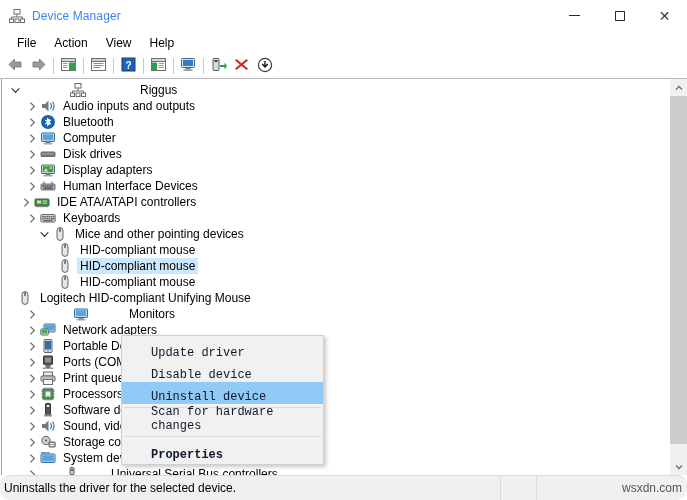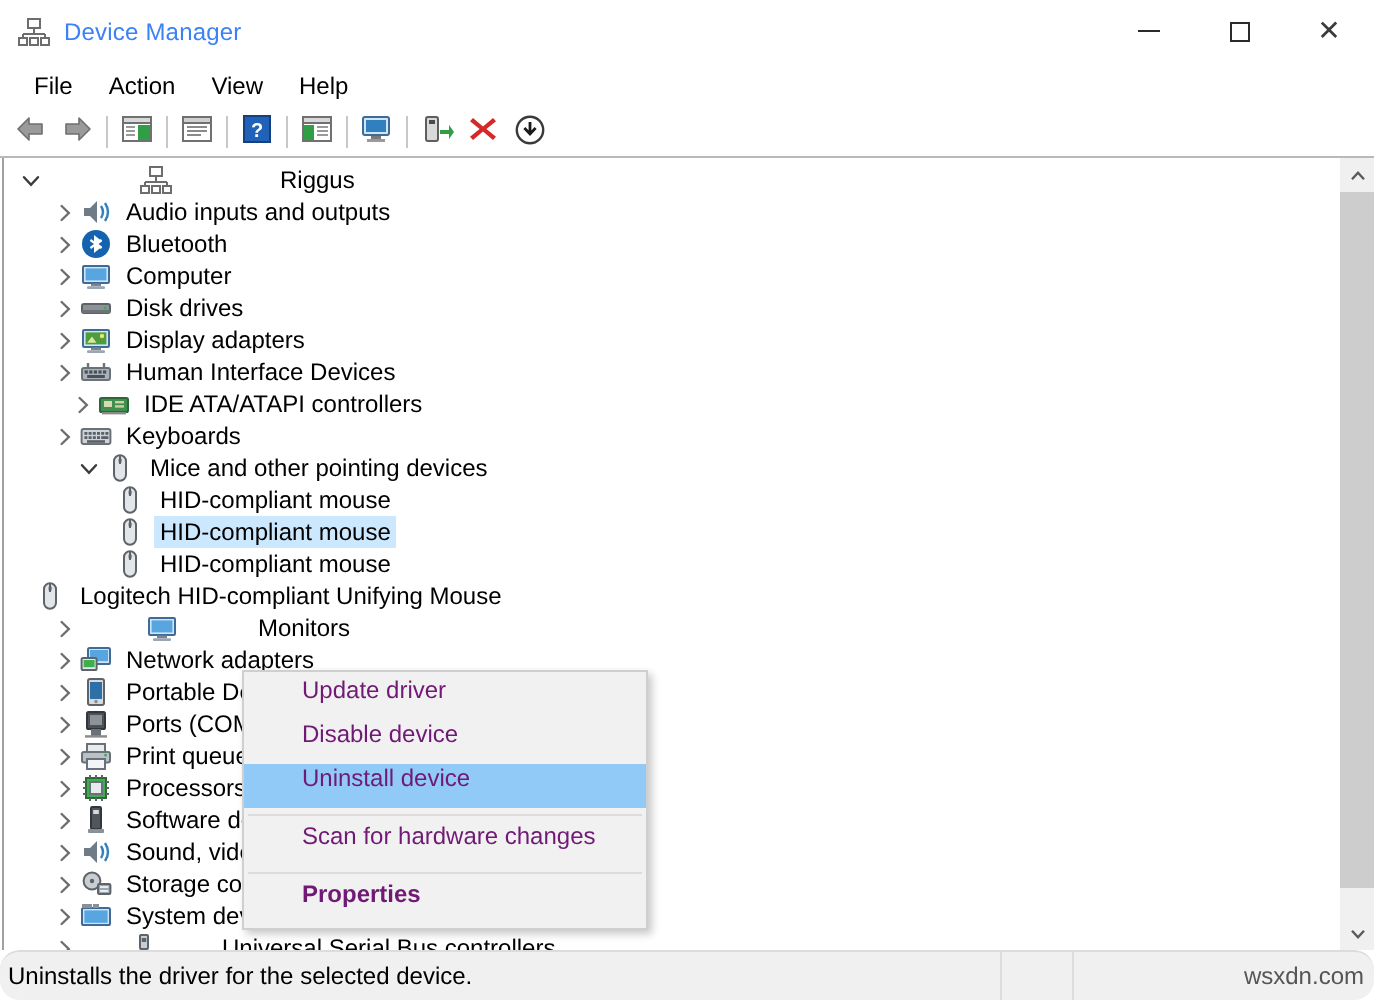--- a/index.html
+++ b/index.html
@@ -248,25 +248,26 @@
     background: #f1f1f1;
     border: 1px solid #cfcfcf;
     box-shadow: 2px 2px 4px rgba(0,0,0,0.22);
     padding: 2px 0 2px 0;
     box-sizing: border-box;
     z-index: 50;
   }
   .ctx-item {
     height: 22px;
     display: flex;
-    align-items: flex-start;
+    align-items: flex-end;
     padding-left: 29px;
     font-size: 12px;
-    color: #701a75;
+    color: #0f172a;
     box-sizing: border-box;
+    font-family: Liberation Mono, monospace;
   }
   .ctx-item.highlight {
     background: #91c9f7;
   }
   .ctx-item.bold { font-weight: bold; }
   .ctx-sep {
     height: 1px;
     background: #dcdcdc;
     margin: 3px 2px 3px 2px;
   }
@@ -531,21 +532,21 @@
                 <rect x="2.3" y="7.2" width="1.6" height="1.6" fill="#4a5057"></rect>
                 <rect x="4.6" y="7.2" width="1.6" height="1.6" fill="#4a5057"></rect>
                 <rect x="6.9" y="7.2" width="1.6" height="1.6" fill="#4a5057"></rect>
                 <rect x="9.2" y="7.2" width="1.6" height="1.6" fill="#4a5057"></rect>
                 <rect x="11.5" y="7.2" width="1.6" height="1.6" fill="#4a5057"></rect>
                 <rect x="3.6" y="9.5" width="8.8" height="1.5" fill="#4a5057"></rect>
                 <path d="M4 6 L4 3.5 M12 6 L12 3.5" stroke="#6b7178" stroke-width="1.2"></path>
               </svg></div>
             <span class="row-label-bg">Human Interface Devices</span>
           </div>
-          <div class="row" style="padding-left: 32px;">
+          <div class="row" style="padding-left: 17px;">
             <div class="twisty">
               <svg width="9" height="9" viewBox="0 0 9 9">
                 <path d="M2.8 1 L6.4 4.5 L2.8 8" fill="none" stroke="#6e6e6e" stroke-width="1.2" stroke-linecap="round"></path>
               </svg>
             </div>
             <div class="row-icon"><svg width="16" height="16" viewBox="0 0 16 16">
                 <rect x="1" y="5" width="14" height="7" rx="0.8" fill="#3f8f4f" stroke="#2c6639"></rect>
                 <rect x="3" y="6.5" width="4" height="3" fill="#d7d9b0"></rect>
                 <rect x="8.5" y="6.5" width="4.5" height="1.2" fill="#cfcfa0"></rect>
                 <rect x="8.5" y="8.6" width="4.5" height="1.2" fill="#cfcfa0"></rect>

